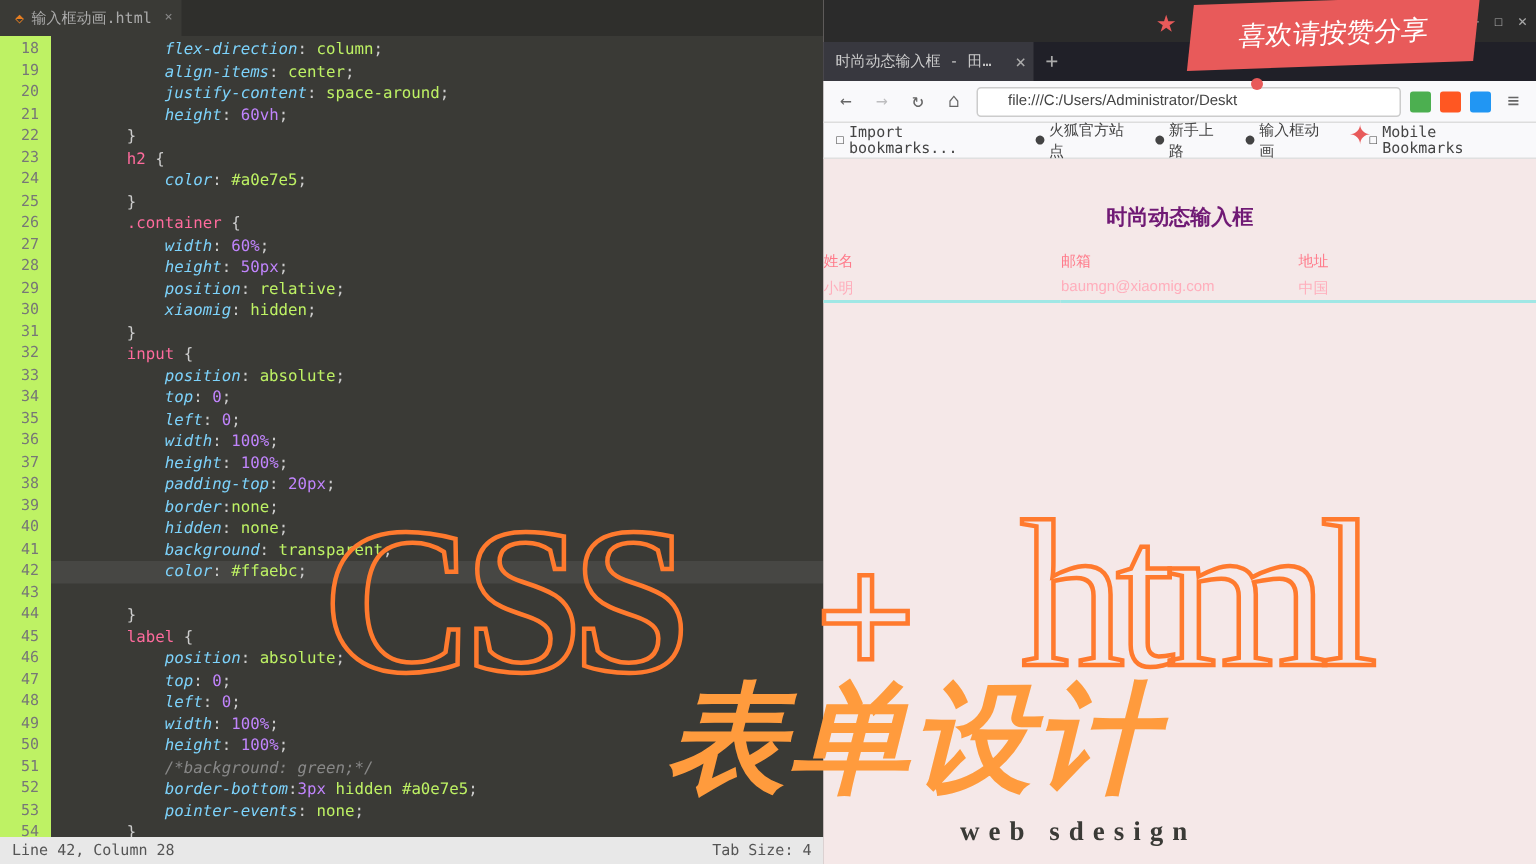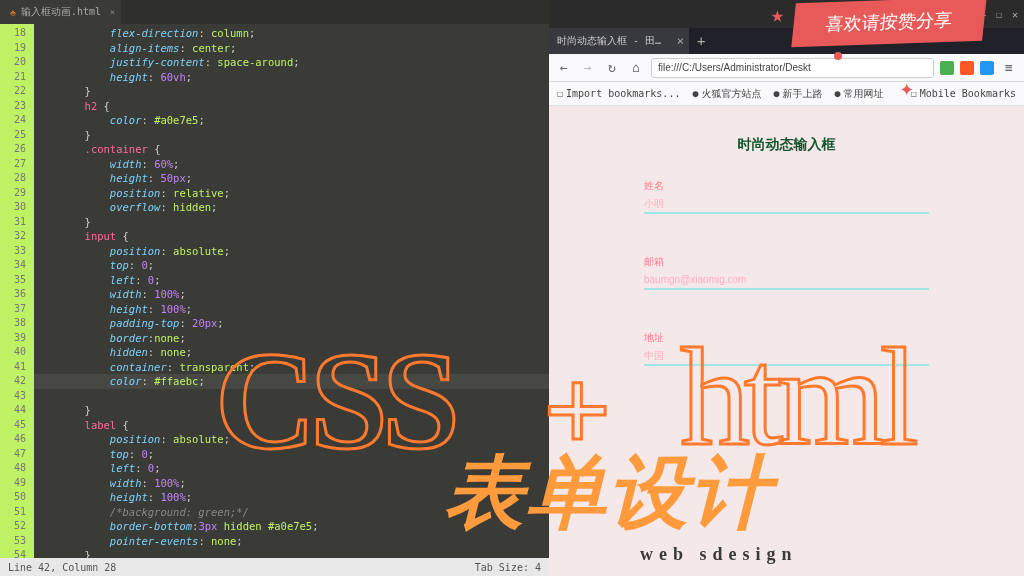--- a/index.html
+++ b/index.html
@@ -14,26 +14,26 @@
 .code{flex:1;color:#ccc;line-height:14.5px;font-size:10.5px;padding-top:2px;white-space:pre}
 .status-bar{height:18px;background:#e8e8e8;color:#555;display:flex;align-items:center;padding:0 8px;font-size:10px;justify-content:space-between}.prop{font-style:italic;color:#7dd3fc}.val{color:#bef264}.num{color:#c084fc}.sel{color:#ff6b9d}.punc{color:#ccc}.com{color:#888;font-style:italic}
 .hl-line{background:rgba(255,255,255,0.07);display:inline-block;width:100%}
 .br-title{height:28px;background:#2b2b2b;display:flex;align-items:center;color:#ccc;font-size:10px;padding:0 6px;justify-content:flex-end;gap:12px}
 .br-tab-row{height:26px;background:#202028;display:flex;align-items:center}
 .br-tab{background:#38383f;color:#ccc;height:26px;padding:0 22px 0 8px;display:flex;align-items:center;font-size:10px;position:relative;max-width:140px}
 .br-tab-close{position:absolute;right:5px;font-size:12px;color:#aaa}
 .br-newtab{color:#aaa;padding:0 8px;font-size:14px}
 .br-addr{height:28px;background:#f9f9fb;display:flex;align-items:center;gap:6px;padding:0 6px;border-bottom:1px solid #ddd}
 .nav-btn{width:18px;height:18px;color:#666;display:flex;align-items:center;justify-content:center;font-size:13px}
-.addr-input{flex:1;background:#fff;border:1px solid #ccc;border-radius:3px;height:20px;padding:0 6px;font-size:10px;color:#444}
+.addr-input{flex:1;background:#fff;border:1px solid #ccc;border-radius:3px;height:20px;padding:0 20px;font-size:10px;color:#444}
 .ext-icon{width:14px;height:14px;border-radius:2px}
 .bm-bar{height:24px;background:#f9f9fb;display:flex;align-items:center;gap:12px;padding:0 8px;font-size:10px;color:#444;border-bottom:1px solid #e0e0e0}
 .bm-item{display:flex;align-items:center;gap:3px}
 .page{flex:1;background:#f5e8e8;display:flex;flex-direction:column;align-items:center;padding-top:30px}
-.page-title{color:#14532d;font-size:14px;font-weight:bold;margin-bottom:28px}
+.page-title{color:#701a75;font-size:14px;font-weight:bold;margin-bottom:16px}
 .field{width:60%;margin-bottom:44px;position:relative;border-bottom:2px solid #a0e7e5;height:32px}
 .field-label{position:absolute;top:-3px;left:0;font-size:10px;color:#ff7a8a}
 .field-value{position:absolute;bottom:3px;left:0;font-size:10px;color:#ffaebc;background:transparent;border:none;width:100%;outline:none}
 .overlay-css{position:absolute;left:215px;top:320px;font-family:Georgia,serif;font-size:140px;font-weight:bold;color:transparent;-webkit-text-stroke:3px #ff7a2e;letter-spacing:-6px;pointer-events:none;z-index:50}
 .overlay-plus{position:absolute;left:543px;top:342px;font-family:Georgia,serif;font-size:120px;font-weight:bold;color:transparent;-webkit-text-stroke:3px #ff7a2e;pointer-events:none;z-index:50}
 .overlay-html{position:absolute;left:680px;top:316px;font-family:Georgia,serif;font-size:140px;font-weight:normal;color:transparent;-webkit-text-stroke:3px #ff7a2e;letter-spacing:-6px;pointer-events:none;z-index:50}
 .overlay-cn{position:absolute;left:444px;top:440px;font-family:"KaiTi",serif;font-size:80px;font-weight:bold;font-style:italic;color:#ff9b3d;pointer-events:none;z-index:51;letter-spacing:2px}
 .overlay-sub{position:absolute;left:640px;top:544px;font-family:Georgia,serif;font-size:18px;font-weight:bold;letter-spacing:6px;color:#3a3a36;pointer-events:none;z-index:52}
 .banner{position:absolute;right:40px;top:0;width:190px;height:44px;background:#e85a5a;transform:skewX(-8deg)rotate(-2deg);z-index:60;display:flex;align-items:center;justify-content:center;color:#fff;font-size:18px;font-family:"KaiTi",serif}
 .star{position:absolute;right:240px;top:2px;color:#e85a5a;font-size:22px;z-index:60}
@@ -59,32 +59,32 @@
             <span class="prop">justify-content</span><span class="punc">:</span> <span class="val">space-around</span><span class="punc">;</span>
             <span class="prop">height</span><span class="punc">:</span> <span class="num">60vh</span><span class="punc">;</span>
         <span class="punc">}</span>
         <span class="sel">h2</span> <span class="punc">{</span>
             <span class="prop">color</span><span class="punc">:</span> <span class="val">#a0e7e5</span><span class="punc">;</span>
         <span class="punc">}</span>
         <span class="sel">.container</span> <span class="punc">{</span>
             <span class="prop">width</span><span class="punc">:</span> <span class="num">60%</span><span class="punc">;</span>
             <span class="prop">height</span><span class="punc">:</span> <span class="num">50px</span><span class="punc">;</span>
             <span class="prop">position</span><span class="punc">:</span> <span class="val">relative</span><span class="punc">;</span>
-            <span class="prop">overflow</span><span class="punc">:</span> <span class="val">hidden</span><span class="punc">;</span>
+            <span class="prop">xiaomig</span><span class="punc">:</span> <span class="val">hidden</span><span class="punc">;</span>
         <span class="punc">}</span>
         <span class="sel">input</span> <span class="punc">{</span>
             <span class="prop">position</span><span class="punc">:</span> <span class="val">absolute</span><span class="punc">;</span>
             <span class="prop">top</span><span class="punc">:</span> <span class="num">0</span><span class="punc">;</span>
             <span class="prop">left</span><span class="punc">:</span> <span class="num">0</span><span class="punc">;</span>
             <span class="prop">width</span><span class="punc">:</span> <span class="num">100%</span><span class="punc">;</span>
             <span class="prop">height</span><span class="punc">:</span> <span class="num">100%</span><span class="punc">;</span>
             <span class="prop">padding-top</span><span class="punc">:</span> <span class="num">20px</span><span class="punc">;</span>
             <span class="prop">border</span><span class="punc">:</span><span class="val">none</span><span class="punc">;</span>
             <span class="prop">hidden</span><span class="punc">:</span> <span class="val">none</span><span class="punc">;</span>
-            <span class="prop">container</span><span class="punc">:</span> <span class="val">transparent</span><span class="punc">;</span>
+            <span class="prop">background</span><span class="punc">:</span> <span class="val">transparent</span><span class="punc">;</span>
 <span class="hl-line">            <span class="prop">color</span><span class="punc">:</span> <span class="val">#ffaebc</span><span class="punc">;</span></span>
  
         <span class="punc">}</span>
         <span class="sel">label</span> <span class="punc">{</span>
             <span class="prop">position</span><span class="punc">:</span> <span class="val">absolute</span><span class="punc">;</span>
             <span class="prop">top</span><span class="punc">:</span> <span class="num">0</span><span class="punc">;</span>
             <span class="prop">left</span><span class="punc">:</span> <span class="num">0</span><span class="punc">;</span>
             <span class="prop">width</span><span class="punc">:</span> <span class="num">100%</span><span class="punc">;</span>
             <span class="prop">height</span><span class="punc">:</span> <span class="num">100%</span><span class="punc">;</span>
             <span class="com">/*background: green;*/</span>
@@ -128,27 +128,27 @@
     <input class="addr-input" value="file:///C:/Users/Administrator/Deskt" style="">
     <span class="ext-icon" style="background:#4caf50"></span>
     <span class="ext-icon" style="background:#ff5722"></span>
     <span class="ext-icon" style="background:#2196f3"></span>
     <div class="nav-btn">≡</div>
   </div>
   <div class="bm-bar">
     <span class="bm-item">☐ <span>Import bookmarks...</span></span>
     <span class="bm-item">● <span>火狐官方站点</span></span>
     <span class="bm-item">● <span>新手上路</span></span>
-    <span class="bm-item">● <span>常用网址</span></span>
+    <span class="bm-item">● <span>输入框动画</span></span>
     <span style="flex:1"></span>
     <span class="bm-item">☐ <span>Mobile Bookmarks</span></span>
   </div>
   <div class="page">
     <div class="page-title">时尚动态输入框</div>
-    <div id="fields" style="width: 100%; display: flex; flex-direction: column; align-items: center;">
+    <div id="fields" style="width: 100%; display: flex; align-items: center;">
         <div class="field">
           <span class="field-label">姓名</span>
           <input class="field-value" value="小明" style="">
         </div>
         <div class="field">
           <span class="field-label">邮箱</span>
           <input class="field-value" value="baumgn@xiaomig.com" style="">
         </div>
         <div class="field">
           <span class="field-label">地址</span>

